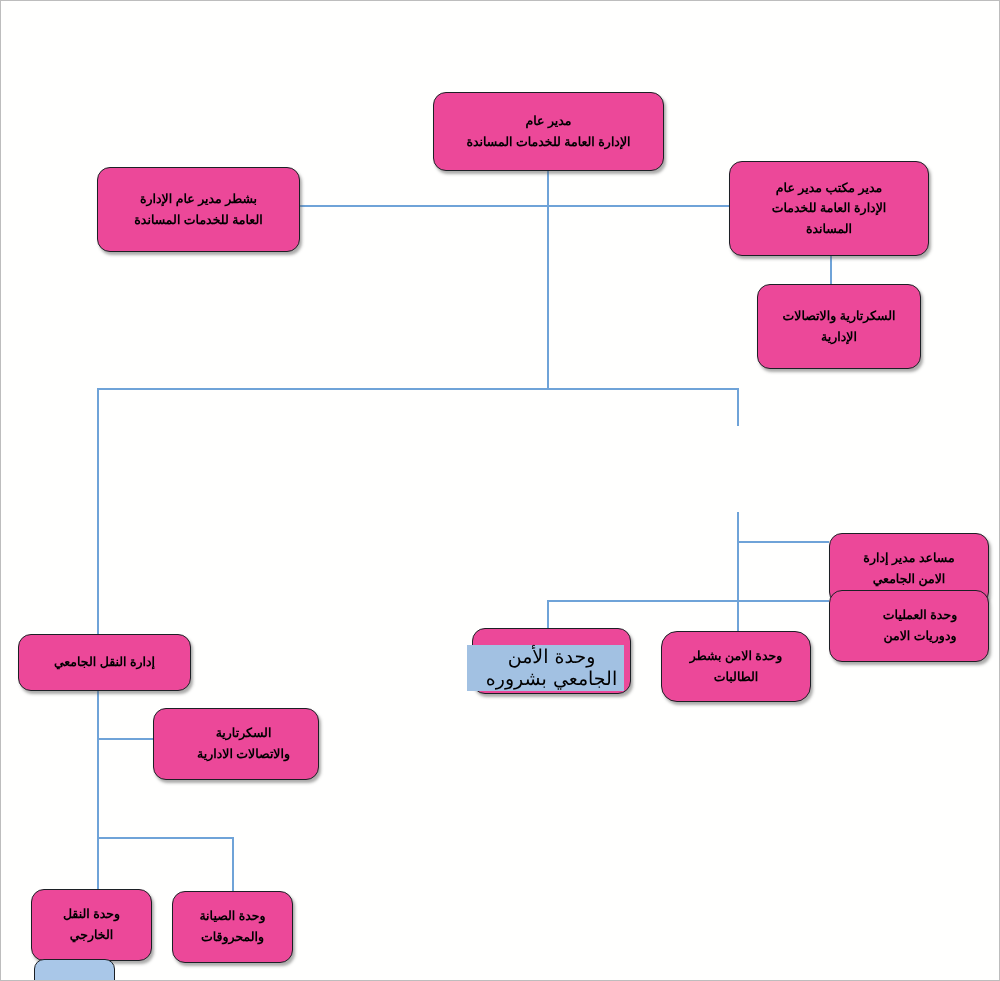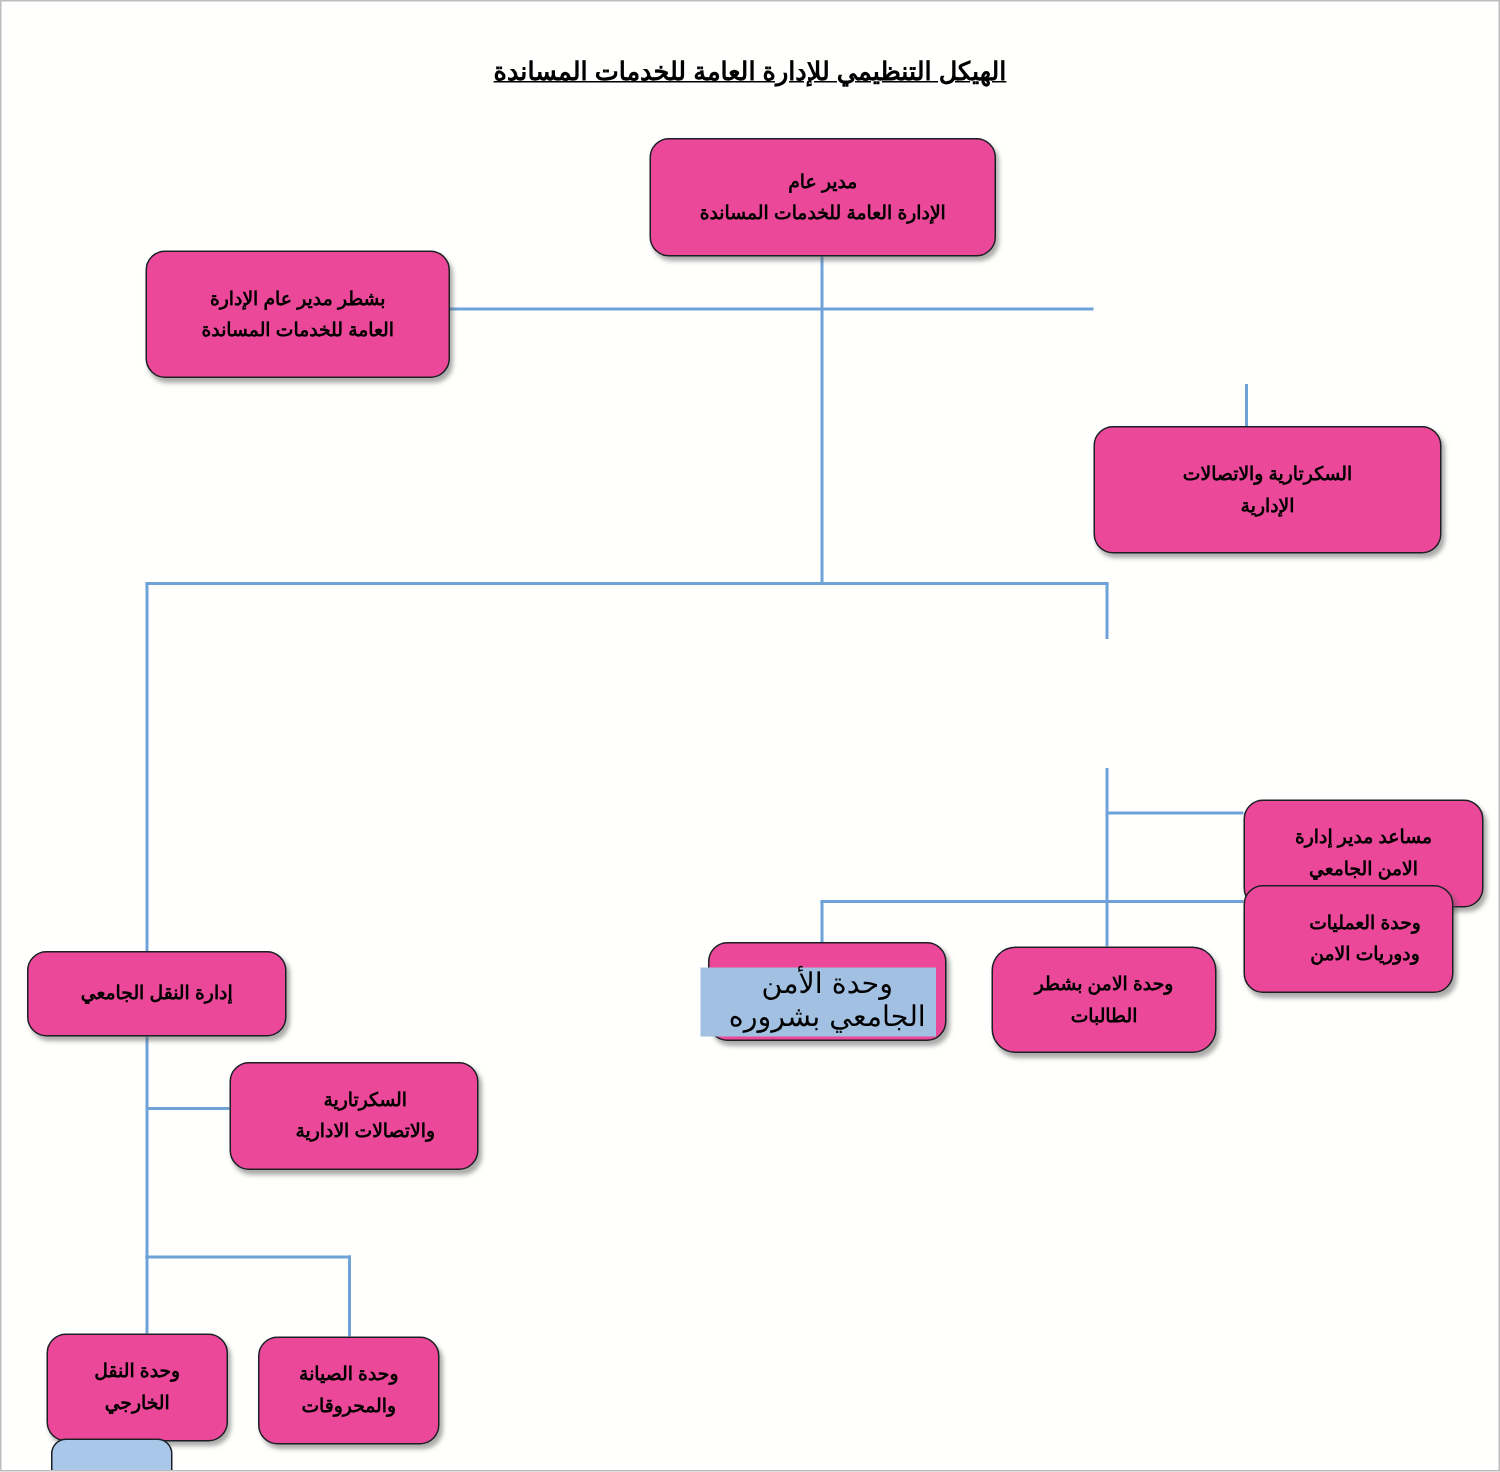--- a/index.html
+++ b/index.html
@@ -65,21 +65,20 @@
     border:1.6px solid #1c2025;
     border-radius:10px 10px 0 0;
     box-sizing:border-box;
   }
 </style>
 </head>
 <body>
 
 <div class="page">
 
-  <div class="chart-title">الهيكل التنظيمي للإدارة العامة للخدمات المساندة</div>
 
   <div class="cx" style="left:546px;top:170px;width:2px;height:218px;"></div>
   <div class="cx" style="left:299px;top:204px;width:429px;height:2px;"></div>
   <div class="cx" style="left:829px;top:255px;width:2px;height:28px;"></div>
   <div class="cx" style="left:96px;top:387px;width:642px;height:2px;"></div>
   <div class="cx" style="left:96px;top:388px;width:2px;height:245px;"></div>
   <div class="cx" style="left:736px;top:388px;width:2px;height:37px;"></div>
   <div class="cx" style="left:736px;top:511px;width:2px;height:119px;"></div>
   <div class="cx" style="left:737px;top:540px;width:91px;height:2px;"></div>
   <div class="cx" style="left:546px;top:599px;width:282px;height:2px;"></div>
@@ -92,33 +91,38 @@
   <div class="node" style="left:432px;top:91px;width:231px;height:79px;">
     <div class="nl">مدير عام</div>
     <div class="nl">الإدارة  العامة للخدمات  المساندة</div>
   </div>
 
   <div class="node" style="left:96px;top:166px;width:203px;height:85px;">
     <div class="nl">بشطر مدير عام الإدارة</div>
     <div class="nl">العامة للخدمات المساندة</div>
   </div>
 
+  <div class="node" style="left:728px;top:160px;width:200px;height:95px;">
+    <div class="nl">مدير مكتب مدير عام</div>
+    <div class="nl">الإدارة  العامة للخدمات</div>
+    <div class="nl">المساندة</div>
+  </div>
 
-  <div class="node" style="left:728px;top:283px;width:232px;height:85px;">
+  <div class="node" style="left:756px;top:283px;width:164px;height:85px;">
     <div class="nl">السكرتارية والاتصالات</div>
     <div class="nl">الإدارية</div>
   </div>
 
 
   <div class="node" style="left:828px;top:500px;width:160px;height:72px;margin-top:32px;">
     <div class="nl">مساعد مدير إدارة</div>
     <div class="nl">الامن الجامعي</div>
   </div>
 
-  <div class="node" style="left:828px;top:589px;width:140px;height:72px;padding-left:28px;">
+  <div class="node" style="left:828px;top:589px;width:160px;height:72px;padding-left:28px;">
     <div class="nl">وحدة العمليات</div>
     <div class="nl">ودوريات الامن</div>
   </div>
 
   <div class="node" style="left:660px;top:630px;width:150px;height:71px;border-radius:16px;">
     <div class="nl">وحدة الامن بشطر</div>
     <div class="nl">الطالبات</div>
   </div>
 
   <div class="node" style="left:471px;top:627px;width:159px;height:66px;"></div>

